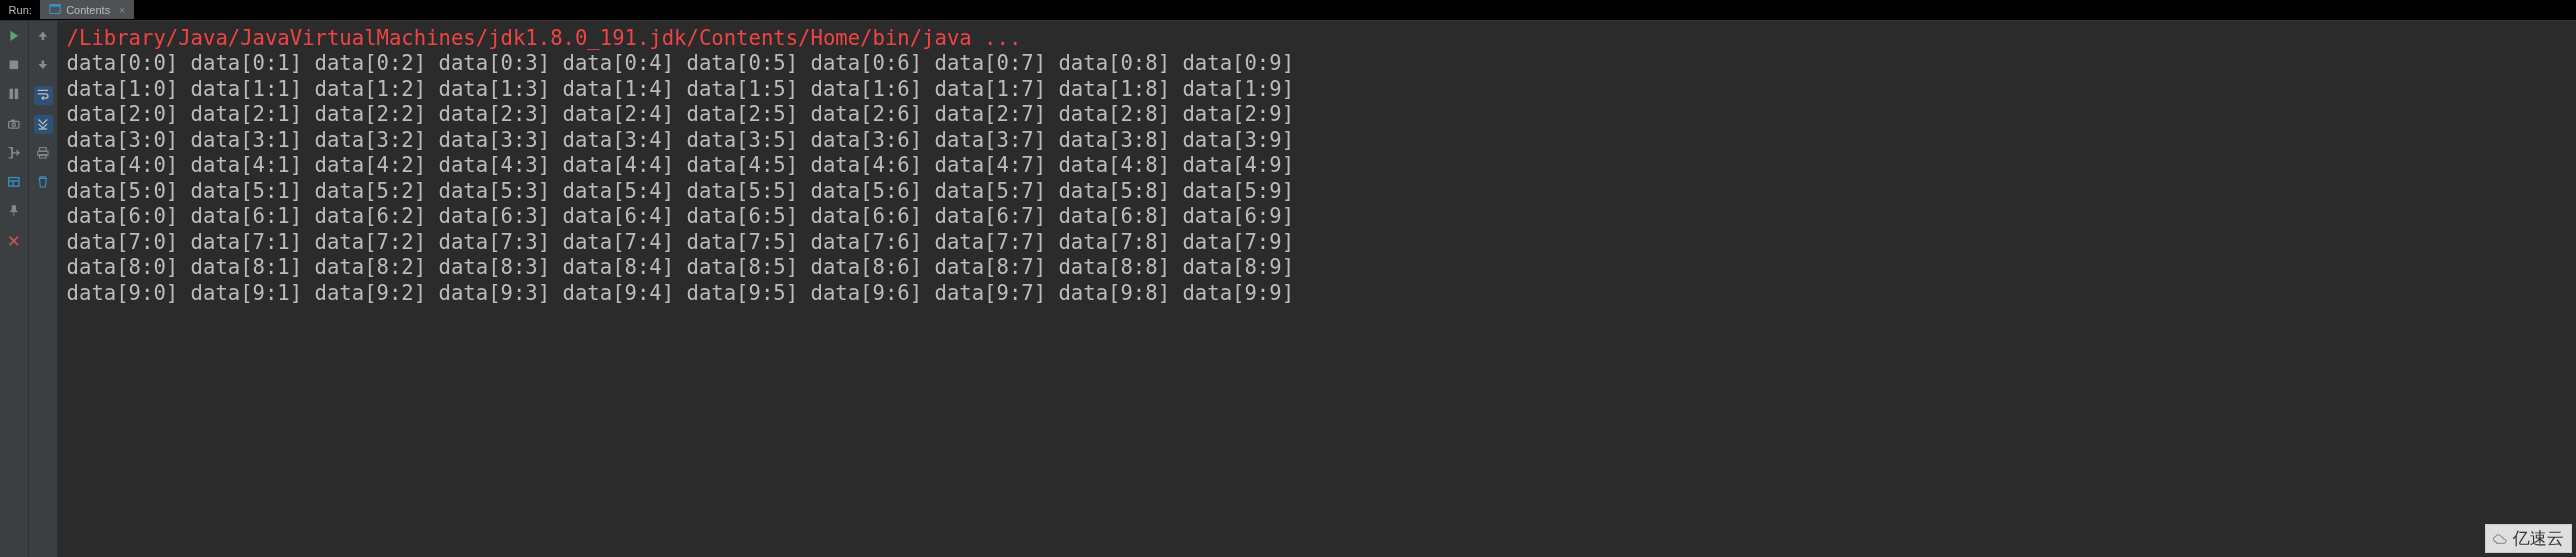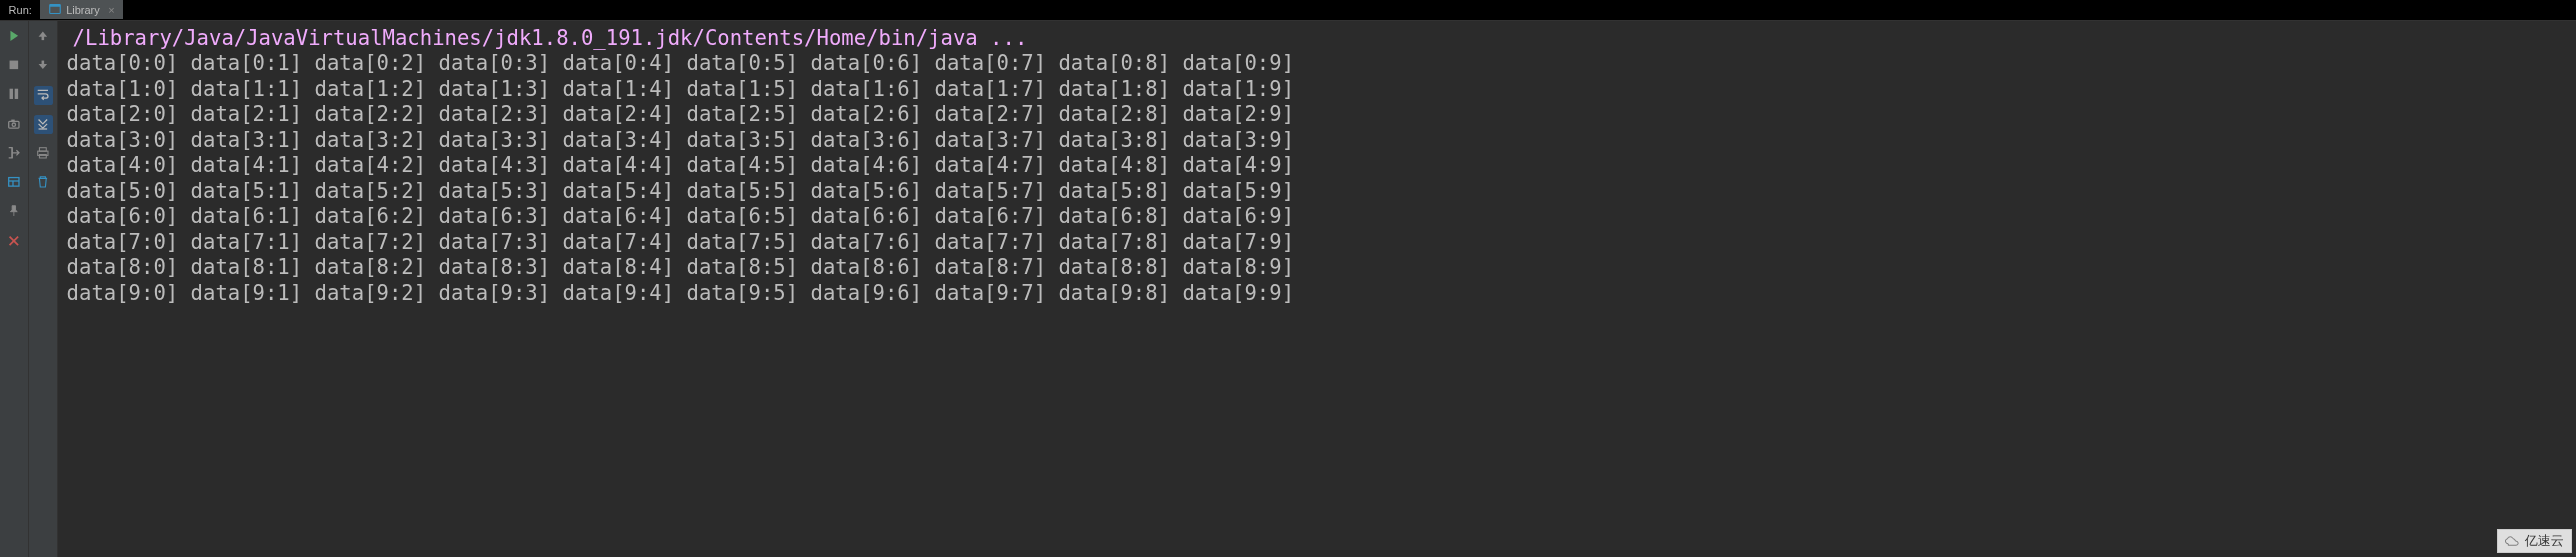--- a/index.html
+++ b/index.html
@@ -69,49 +69,49 @@
     flex: 1;
     background: #2b2b2b;
     padding: 5.1px 8.6px;
     font-family: "Menlo", "Consolas", monospace;
     font-size: 20.6px;
     line-height: 1.24;
     color: #bcbcbc;
     white-space: pre;
     overflow: hidden;
   }
-  .cmdline { color: #f0abfc; margin-left: 6px; }
+  .cmdline { color: #ef4444; }
   .watermark {
     position: absolute;
     right: 4.3px;
     bottom: 4.3px;
     background: rgba(255,255,255,0.85);
     border: 0.9px solid #ccc;
     padding: 1.7px 6.9px;
-    font-size: 13px;
+    font-size: 17px;
     color: #333;
     display: flex;
     align-items: center;
     gap: 3.4px;
   }
   .watermark svg { width: 17px; height: 12px; }
 </style>
 </head>
 <body>
 
 <div class="header">
   <span class="run-label">Run:</span>
   <div class="tab">
     <span>
       <svg viewBox="0 0 16 16">
           <rect x="1" y="2" width="14" height="12" rx="1" fill="none" stroke="#3592c4" stroke-width="1.5"></rect>
           <rect x="1" y="2" width="14" height="3" fill="#3592c4"></rect>
         </svg>
     </span>
-    <span>Library</span>
+    <span>Contents</span>
     <span class="close">×</span>
   </div>
 </div>
 
 <div class="body">
   <div class="toolbar-col" id="tb-left">
       <div class="tb-btn">
         <span><svg viewBox="0 0 16 16">
             <path d="M4 2 L13 8 L4 14 Z" fill="#59a869"></path>
           </svg></span>

